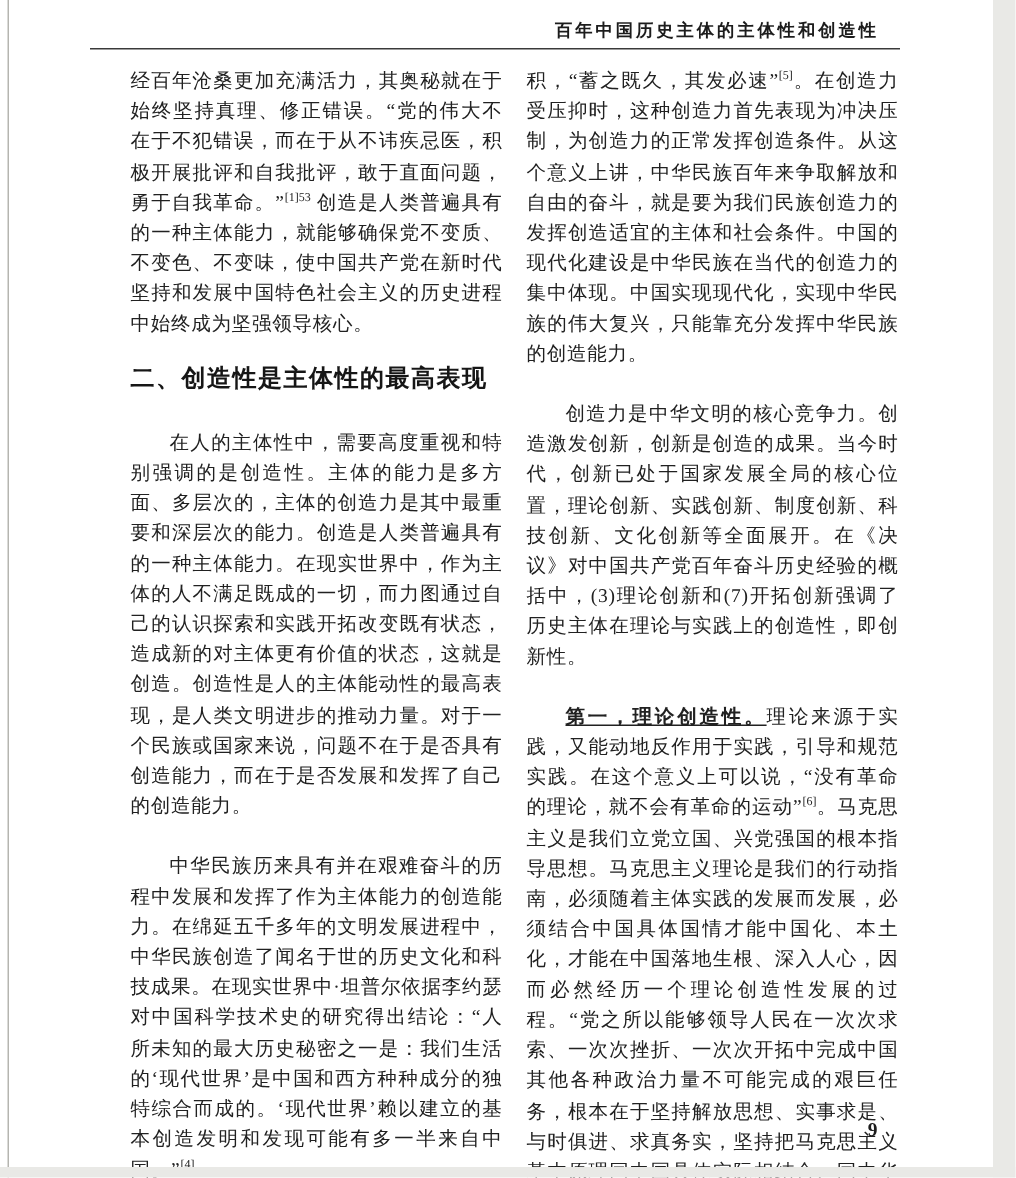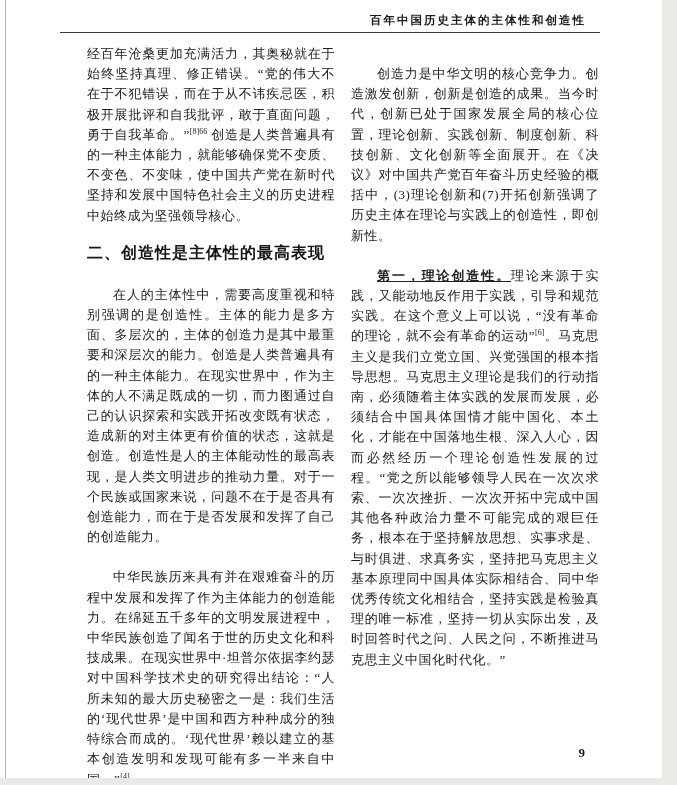--- a/index.html
+++ b/index.html
@@ -97,27 +97,28 @@
 <body>
 
 <div class="sheet">
   <div class="header-block">
     <div class="running-title">百年中国历史主体的主体性和创造性</div>
     <hr class="header-rule">
   </div>
 
   <div class="columns">
     <div class="col">
-        <div class="para"><span>经百年沧桑更加充满活力，其奥秘就在于始终坚持真理、修正错误。“党的伟大不在于不犯错误，而在于从不讳疾忌医，积极开展批评和自我批评，敢于直面问题，勇于自我革命。”</span><sup>[8]66</sup><span> 创造是人类普遍具有的一种主体能力，就能够确保党不变质、不变色、不变味，使中国共产党在新时代坚持和发展中国特色社会主义的历史进程中始终成为坚强领导核心。</span></div>
+        <div class="para"><span>经百年沧桑更加充满活力，其奥秘就在于始终坚持真理、修正错误。“党的伟大不在于不犯错误，而在于从不讳疾忌医，积极开展批评和自我批评，敢于直面问题，勇于自我革命。”</span><sup>[1]53</sup><span> 创造是人类普遍具有的一种主体能力，就能够确保党不变质、不变色、不变味，使中国共产党在新时代坚持和发展中国特色社会主义的历史进程中始终成为坚强领导核心。</span></div>
         <div class="section-heading">二、创造性是主体性的最高表现</div>
         <div class="para indent"><span>在人的主体性中，需要高度重视和特别强调的是创造性。主体的能力是多方面、多层次的，主体的创造力是其中最重要和深层次的能力。创造是人类普遍具有的一种主体能力。在现实世界中，作为主体的人不满足既成的一切，而力图通过自己的认识探索和实践开拓改变既有状态，造成新的对主体更有价值的状态，这就是创造。创造性是人的主体能动性的最高表现，是人类文明进步的推动力量。对于一个民族或国家来说，问题不在于是否具有创造能力，而在于是否发展和发挥了自己的创造能力。</span></div>
         <div class="para indent"><span>中华民族历来具有并在艰难奋斗的历程中发展和发挥了作为主体能力的创造能力。在绵延五千多年的文明发展进程中，中华民族创造了闻名于世的历史文化和科技成果。在现实世界中·坦普尔依据李约瑟对中国科学技术史的研究得出结论：“人所未知的最大历史秘密之一是：我们生活的‘现代世界’是中国和西方种种成分的独特综合而成的。‘现代世界’赖以建立的基本创造发明和发现可能有多一半来自中国。”</span><sup>[4]</sup></div>
         <div class="para indent"><span>近代以来，在相当长的时间内，中华民族的创造力受到了严重的压抑。但是，中华民族并没有失去创造力，压抑是能量的蓄</span></div>
       </div>
     <div class="col">
+        <div class="para"><span>积，“蓄之既久，其发必速”</span><sup>[5]</sup><span>。在创造力受压抑时，这种创造力首先表现为冲决压制，为创造力的正常发挥创造条件。从这个意义上讲，中华民族百年来争取解放和自由的奋斗，就是要为我们民族创造力的发挥创造适宜的主体和社会条件。中国的现代化建设是中华民族在当代的创造力的集中体现。中国实现现代化，实现中华民族的伟大复兴，只能靠充分发挥中华民族的创造能力。</span></div>
         <div class="para indent"><span>创造力是中华文明的核心竞争力。创造激发创新，创新是创造的成果。当今时代，创新已处于国家发展全局的核心位置，理论创新、实践创新、制度创新、科技创新、文化创新等全面展开。在《决议》对中国共产党百年奋斗历史经验的概括中，(3)理论创新和(7)开拓创新强调了历史主体在理论与实践上的创造性，即创新性。</span></div>
         <div class="para indent"><strong>第一，理论创造性。</strong><span>理论来源于实践，又能动地反作用于实践，引导和规范实践。在这个意义上可以说，“没有革命的理论，就不会有革命的运动”</span><sup>[6]</sup><span>。马克思主义是我们立党立国、兴党强国的根本指导思想。马克思主义理论是我们的行动指南，必须随着主体实践的发展而发展，必须结合中国具体国情才能中国化、本土化，才能在中国落地生根、深入人心，因而必然经历一个理论创造性发展的过程。“党之所以能够领导人民在一次次求索、一次次挫折、一次次开拓中完成中国其他各种政治力量不可能完成的艰巨任务，根本在于坚持解放思想、实事求是、与时俱进、求真务实，坚持把马克思主义基本原理同中国具体实际相结合、同中华优秀传统文化相结合，坚持实践是检验真理的唯一标准，坚持一切从实际出发，及时回答时代之问、人民之问，不断推进马克思主义中国化时代化。”</span></div>
       </div>
   </div>
 
   <div class="page-number">9</div>
 </div>
 
 <div class="scan-edge-left"></div>
 <div class="scan-edge-right"></div>

